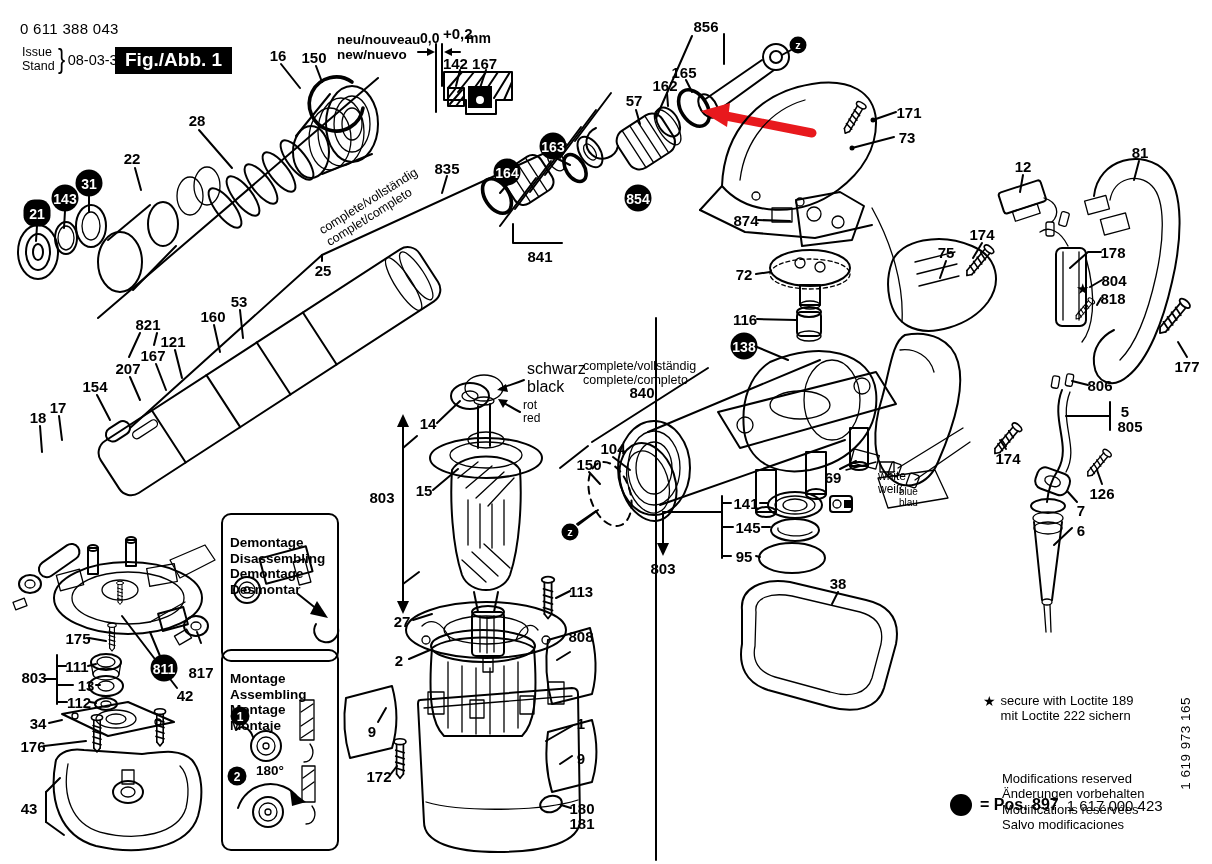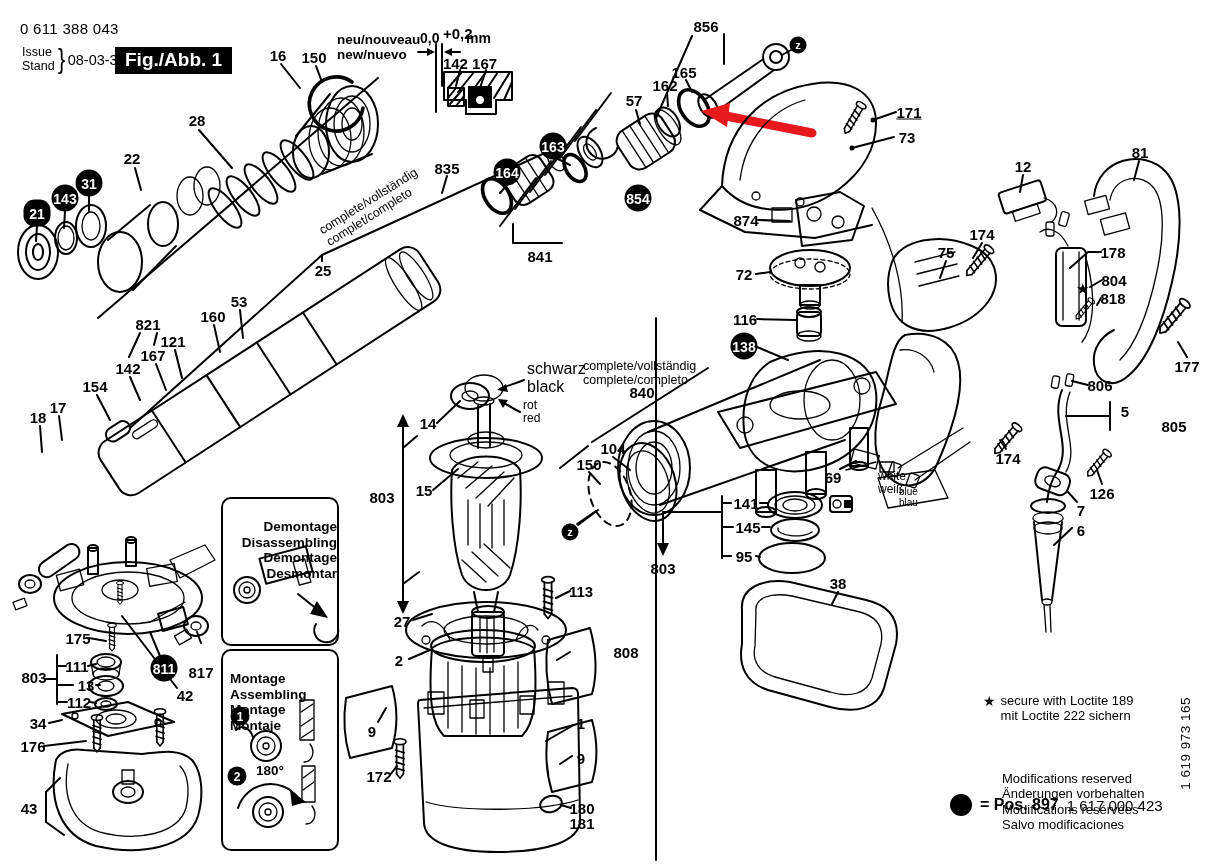--- a/index.html
+++ b/index.html
@@ -48,21 +48,21 @@
 
   <div class="hdr-pn">0 611 388 043</div>
   <div class="hdr-issue">
     <div class="iss"><span>Issue</span><br>
       <span>Stand</span></div>
     <div class="brace">}</div>
     <div class="date">08-03-31</div>
   </div>
   <div class="figbox">Fig./Abb. 1</div>
 
-  <div class="gbox" style="left:221px;top:497px;width:107px;height:140px;text-align:right;">
+  <div class="gbox" style="left:221px;top:513px;width:107px;height:140px;">
     <span>Demontage
 Disassembling
 Demontage
 Desmontar</span>
   </div>
   <div class="gbox" style="left:221px;top:649px;width:107px;height:193px;">
     <span>Montage
 Assembling
 Montage
 Montaje</span>
@@ -595,43 +595,43 @@
     <div class="callout plain" style="left: 197px; top: 120px;">28</div>
     <div class="callout plain" style="left: 132px; top: 158px;">22</div>
     <div class="callout plain" style="left: 470px; top: 63px;">142 167</div>
     <div class="callout plain" style="left: 706px; top: 26px;">856</div>
     <div class="callout plain" style="left: 684px; top: 72px;">165</div>
     <div class="callout plain" style="left: 665px; top: 85px;">162</div>
     <div class="callout plain" style="left: 634px; top: 100px;">57</div>
     <div class="callout plain" style="left: 447px; top: 168px;">835</div>
     <div class="callout plain" style="left: 540px; top: 256px;">841</div>
     <div class="callout plain" style="left: 323px; top: 270px;">25</div>
-    <div class="callout plain" style="left: 909px; top: 112px; text-decoration: underline;">171</div>
+    <div class="callout plain" style="left: 909px; top: 112px;">171</div>
     <div class="callout plain" style="left: 907px; top: 137px;">73</div>
     <div class="callout plain" style="left: 1023px; top: 166px;">12</div>
     <div class="callout plain" style="left: 1140px; top: 152px;">81</div>
     <div class="callout plain" style="left: 746px; top: 220px;">874</div>
     <div class="callout plain" style="left: 744px; top: 274px;">72</div>
     <div class="callout plain" style="left: 745px; top: 319px;">116</div>
     <div class="callout plain" style="left: 946px; top: 252px;">75</div>
     <div class="callout plain" style="left: 982px; top: 234px;">174</div>
     <div class="callout plain" style="left: 1113px; top: 252px;">178</div>
     <div class="callout plain" style="left: 1114px; top: 280px;">804</div>
     <div class="callout plain" style="left: 1113px; top: 298px;">818</div>
     <div class="callout plain" style="left: 1187px; top: 366px;">177</div>
     <div class="callout plain" style="left: 1100px; top: 385px;">806</div>
     <div class="callout plain" style="left: 1125px; top: 411px;">5</div>
-    <div class="callout plain" style="left: 1174px; top: 426px;">805</div>
+    <div class="callout plain" style="left: 1130px; top: 426px;">805</div>
     <div class="callout plain" style="left: 1008px; top: 458px;">174</div>
     <div class="callout plain" style="left: 1102px; top: 493px;">126</div>
     <div class="callout plain" style="left: 1081px; top: 510px;">7</div>
     <div class="callout plain" style="left: 1081px; top: 530px;">6</div>
     <div class="callout plain" style="left: 148px; top: 324px;">821</div>
     <div class="callout plain" style="left: 153px; top: 355px;">167</div>
-    <div class="callout plain" style="left: 128px; top: 368px;">142</div>
+    <div class="callout plain" style="left: 128px; top: 368px;">207</div>
     <div class="callout plain" style="left: 173px; top: 341px;">121</div>
     <div class="callout plain" style="left: 213px; top: 316px;">160</div>
     <div class="callout plain" style="left: 239px; top: 301px;">53</div>
     <div class="callout plain" style="left: 95px; top: 386px;">154</div>
     <div class="callout plain" style="left: 58px; top: 407px;">17</div>
     <div class="callout plain" style="left: 38px; top: 417px;">18</div>
     <div class="callout plain" style="left: 642px; top: 392px;">840</div>
     <div class="callout plain" style="left: 613px; top: 448px;">104</div>
     <div class="callout plain" style="left: 589px; top: 464px;">150</div>
     <div class="callout plain" style="left: 833px; top: 477px;">69</div>
@@ -639,21 +639,21 @@
     <div class="callout plain" style="left: 748px; top: 527px;">145</div>
     <div class="callout plain" style="left: 744px; top: 556px;">95</div>
     <div class="callout plain" style="left: 663px; top: 568px;">803</div>
     <div class="callout plain" style="left: 838px; top: 583px;">38</div>
     <div class="callout plain" style="left: 428px; top: 423px;">14</div>
     <div class="callout plain" style="left: 424px; top: 490px;">15</div>
     <div class="callout plain" style="left: 382px; top: 497px;">803</div>
     <div class="callout plain" style="left: 402px; top: 621px;">27</div>
     <div class="callout plain" style="left: 581px; top: 591px;">113</div>
     <div class="callout plain" style="left: 399px; top: 660px;">2</div>
-    <div class="callout plain" style="left: 581px; top: 652px; margin-left: 45px;">808</div>
+    <div class="callout plain" style="left: 581px; top: 636px;">808</div>
     <div class="callout plain" style="left: 372px; top: 731px;">9</div>
     <div class="callout plain" style="left: 581px; top: 723px;">1</div>
     <div class="callout plain" style="left: 379px; top: 776px;">172</div>
     <div class="callout plain" style="left: 581px; top: 758px;">9</div>
     <div class="callout plain" style="left: 582px; top: 808px;">180</div>
     <div class="callout plain" style="left: 582px; top: 823px;">181</div>
     <div class="callout plain" style="left: 78px; top: 638px;">175</div>
     <div class="callout plain" style="left: 77px; top: 666px;">111</div>
     <div class="callout plain" style="left: 86px; top: 685px;">13</div>
     <div class="callout plain" style="left: 79px; top: 702px;">112</div>

